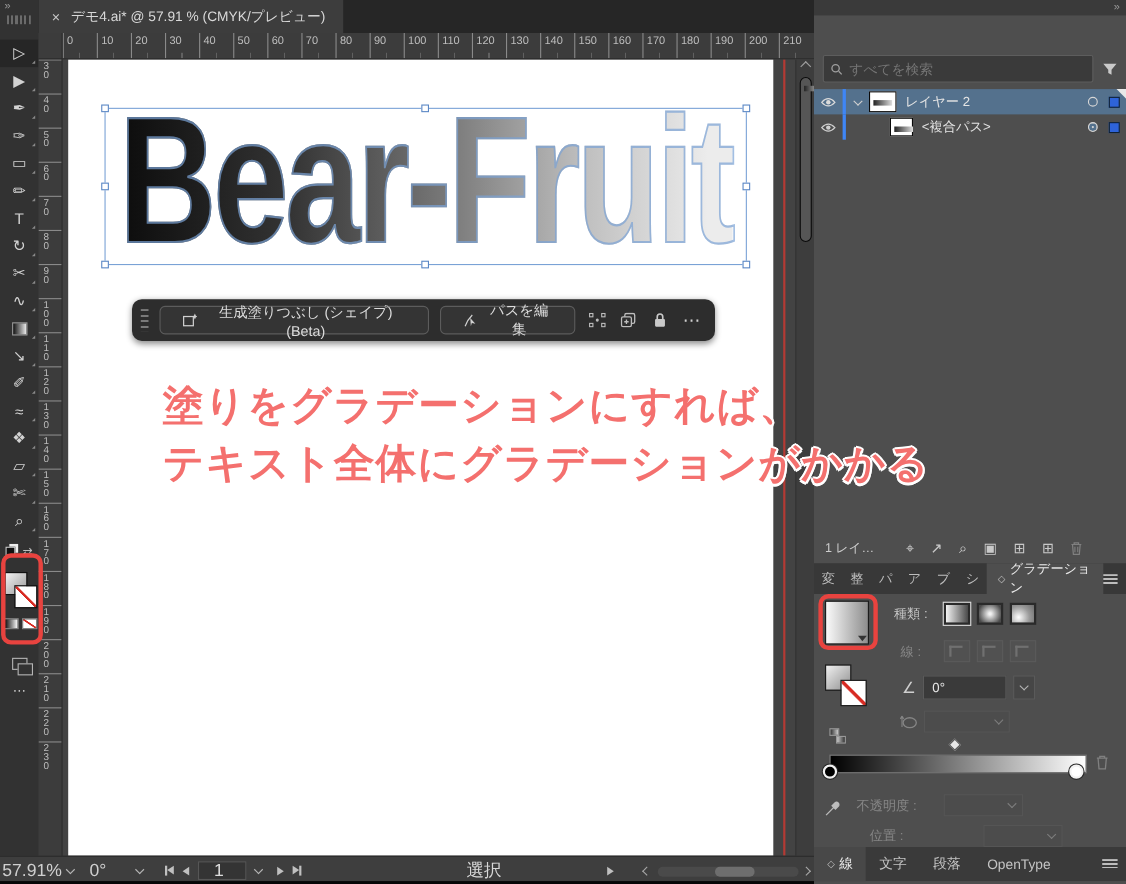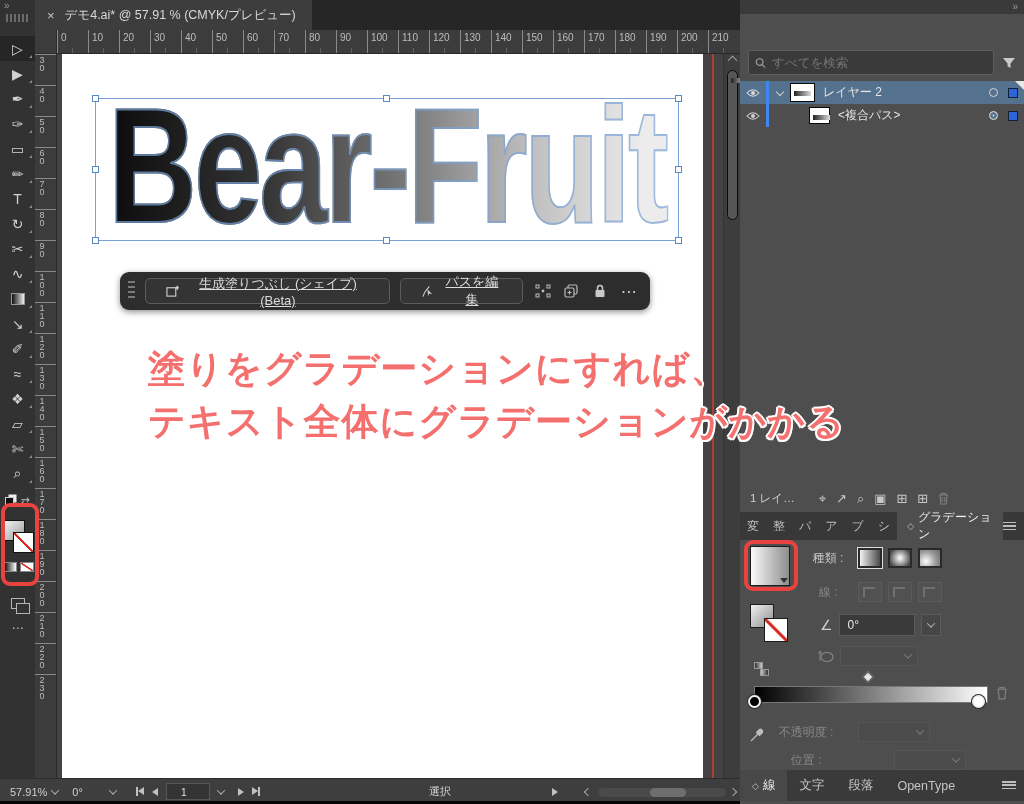--- a/index.html
+++ b/index.html
@@ -72,32 +72,32 @@
     -webkit-text-stroke:1.5px rgba(122,162,214,.7);
     transform:scaleY(1.33); transform-origin:center 86%; }
   .handle { position:absolute; width:7px; height:7px; background:#fff; border:1px solid #5a87c5; }
 
   
   .taskbar { position:absolute; left:63px; top:218px; width:530px; height:38px; background:#2d2d2d;
     border-radius:9px; display:flex; align-items:center; gap:10px; padding:0 12px 0 8px;
     box-shadow:0 2px 6px rgba(0,0,0,.45); }
   .tb-grip { width:7px; height:20px; background:repeating-linear-gradient(#7a7a7a 0 2px,transparent 2px 5px); }
   .tb-btn { height:26px; border:1px solid #5c5c5c; border-radius:5px; color:#dcdcdc; font-size:13px;
-    display:flex; align-items:center; gap:7px; padding:0 20px; background:#343434;text-decoration:underline; }
+    display:flex; align-items:center; gap:7px; padding:0 20px; background:#343434; }
   .tb-iconbtn { color:#cfcfcf; display:flex; align-items:center; justify-content:center; width:20px; }
 
   
   .ann-box { position:absolute; border:4px solid #e8433f; border-radius:9px; z-index:60; }
   .ann-text { position:absolute; left:148px; top:342px; z-index:60; font-weight:bold; font-size:37px;
     line-height:53px; color:#f4706e; white-space:nowrap; letter-spacing:1px;
     text-shadow:2px 0 0 #fff,-2px 0 0 #fff,0 2px 0 #fff,0 -2px 0 #fff,1.5px 1.5px 0 #fff,-1.5px -1.5px 0 #fff,1.5px -1.5px 0 #fff,-1.5px 1.5px 0 #fff; }
 
   
   .statusbar { position:absolute; left:0; top:778px; width:740px; height:26px; background:#3e3e3e;
-    border-top:1px solid #2c2c2c; display:flex; align-items:center; font-size:11px; color:#cfcfcf; padding-left:10px; }
+    border-top:1px solid #2c2c2c; display:flex; align-items:center; font-size:16px; color:#cfcfcf; padding-left:2px; }
   .sb-item { display:flex; align-items:center; gap:5px; margin-right:14px; }
   .chd { width:6px; height:6px; border-right:1.6px solid #b5b5b5; border-bottom:1.6px solid #b5b5b5;
     transform:rotate(45deg) translate(-1px,-1px); display:inline-block; }
   .tl { width:0; height:0; border-top:4px solid transparent; border-bottom:4px solid transparent; border-right:6px solid #c0c0c0; }
   .tr { width:0; height:0; border-top:4px solid transparent; border-bottom:4px solid transparent; border-left:6px solid #c0c0c0; }
   .vb { width:2px; height:9px; background:#c0c0c0; }
   .ab-field { width:44px; height:17px; background:#343434; border:1px solid #565656; color:#ddd;
     display:flex; align-items:center; padding-left:14px; }
   .sb-status { position:absolute; left:440px; transform:translateX(-50%); color:#d8d8d8; }
   .sb-play { position:absolute; left:552px; }
@@ -128,21 +128,21 @@
   .chev-open { width:6px; height:6px; border-right:1.6px solid #d0d0d0; border-bottom:1.6px solid #d0d0d0; transform:rotate(45deg); margin:0 7px 2px 2px; }
   .thumb { width:25px; height:19px; background:#fff; border:1px solid #0a0a0a; margin-right:8px; position:relative; }
   .thumb:after { content:""; position:absolute; left:3px; top:7px; width:17px; height:5px; background:linear-gradient(90deg,#222,#ddd); }
   .thumb.small { width:21px; height:17px; }
   .layer-spacer { flex:1; }
   .target-circle { width:9px; height:9px; border:1px solid #d6d6d6; border-radius:50%; margin-right:10px; }
   .target-circle.double { box-shadow:inset 0 0 0 2.5px #54718d, inset 0 0 0 5px #d6d6d6; background:#8d8d8d; }
   .sel-square { width:10px; height:10px; background:#2e63d9; border:1px solid #123; margin-right:6px; }
   .corner-tri { position:absolute; right:0; top:0; width:0; height:0; border-top:9px solid #e8e8e8; border-left:9px solid transparent; }
   .rp-footer { position:absolute; left:0; bottom:0; width:280px; height:27px; display:flex; align-items:center;
-    font-size:11.5px; color:#cdcdcd; padding:0 10px; gap:10px; }
+    font-size:11.5px; color:#cdcdcd; padding:0 10px; gap:15px; }
   .rp-footer .glyph { font-size:13px; color:#c9c9c9; }
   .rp-footer .count { margin-right:14px; }
 
   .rp-tabs2 { position:absolute; left:0; top:512px; width:284px; height:28px; background:#383838; display:flex; align-items:stretch; }
   .rp-tab2 { display:flex; align-items:center; padding:0 7px; font-size:12px; color:#bdbdbd; }
   .grad-tab { display:flex; align-items:center; gap:4px; background:#4e4e4e; color:#ececec; font-size:12px; padding:0 10px; }
   .state-diamond { font-size:9px; color:#bdbdbd; }
 
   .gpanel { position:absolute; left:0; top:540px; width:284px; height:230px; background:#4e4e4e; font-size:12px; color:#c8c8c8; }
   .gswatch { position:absolute; left:10px; top:6px; width:40px; height:40px; border:1px solid #1c1c1c;

